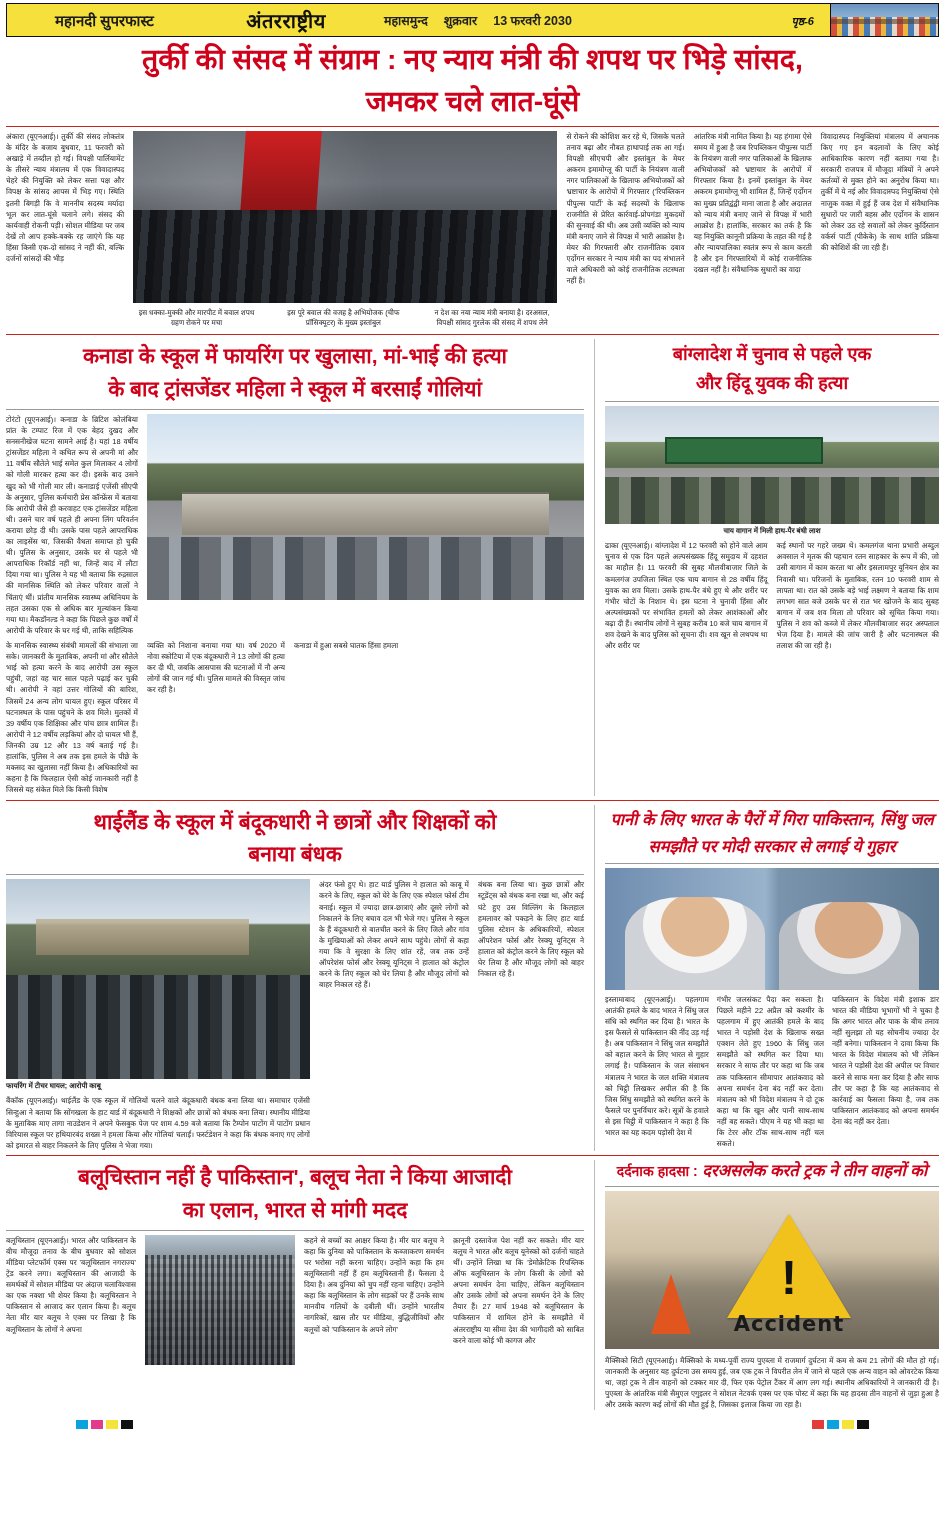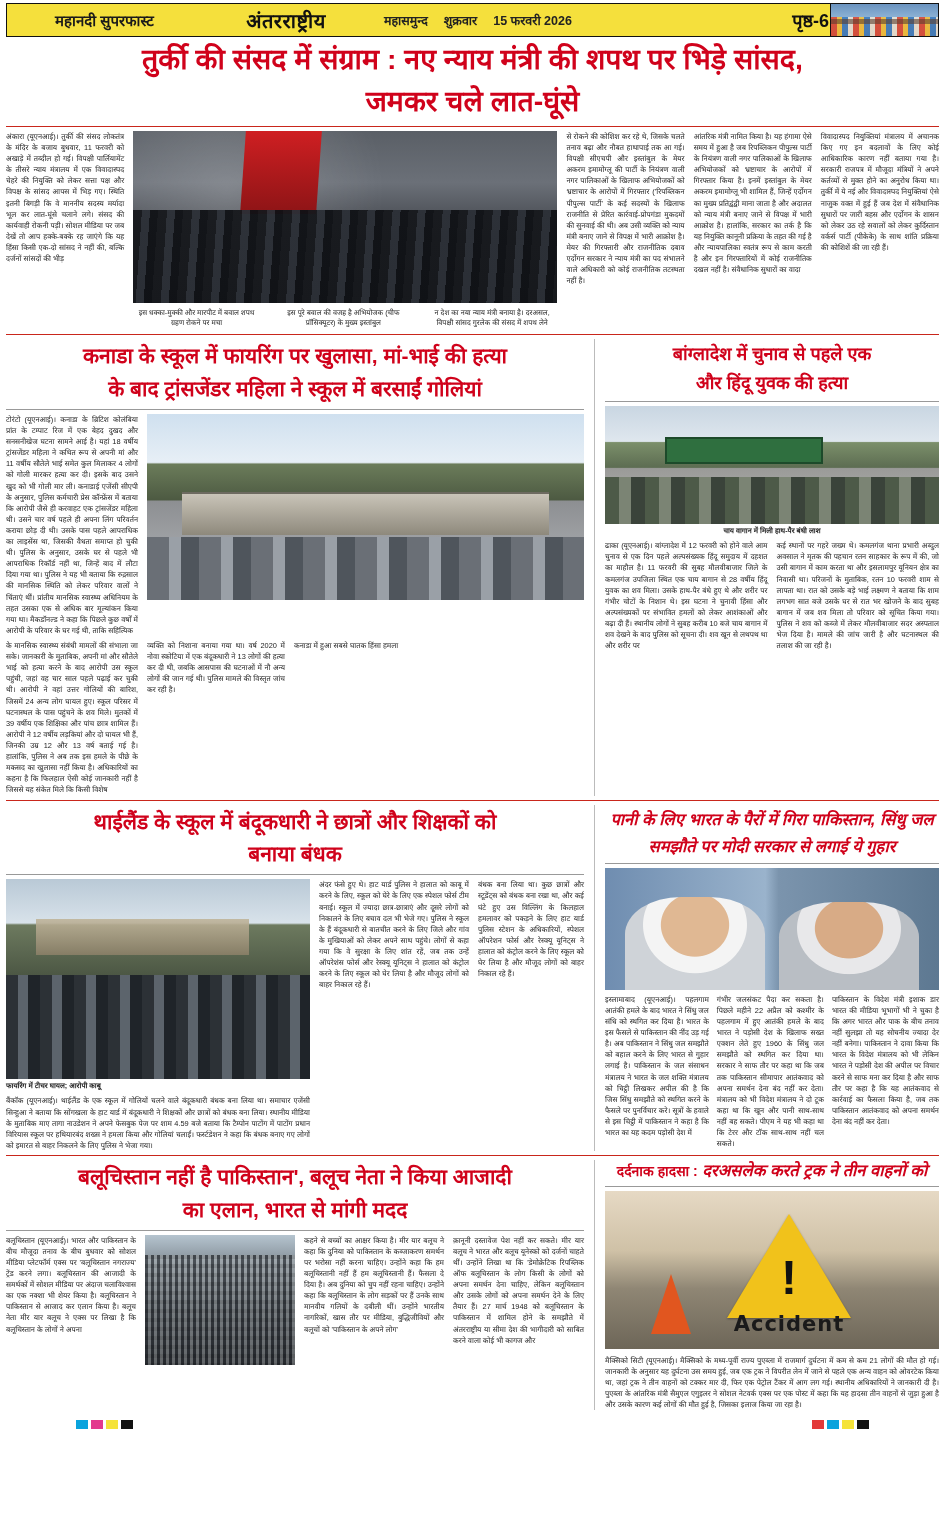--- a/index.html
+++ b/index.html
@@ -21,21 +21,21 @@
     margin:3px 0 4px 0;
   }
   .mh-left { width:195px; display:flex; align-items:center; justify-content:center;
     font-weight:bold; font-size:15px; color:#1a1a1a; }
   .mh-center { width:168px; display:flex; align-items:center; justify-content:center;
     font-weight:bold; font-size:20px; color:#111; letter-spacing:.5px;}
   .mh-meta { flex:1; display:flex; align-items:center; gap:16px; padding-left:14px;
     font-size:12.5px; font-weight:bold; color:#222; }
   .mh-meta .wk { font-weight:bold; }
   .mh-page { width:70px; display:flex; align-items:center; justify-content:flex-end;
-    padding-right:1px; font-size:18px; font-weight:bold; }
+    padding-right:16px; font-size:11px; font-weight:bold;font-style:italic; }
   .mh-photo { width:108px; border-left:1px solid #111;
     background:
       linear-gradient(180deg,#6a93c0 0%, #8fb4d6 45%, #b9683f 46%, #8a4a2c 100%);
     position:relative; overflow:hidden;
   }
   .mh-photo:before{
     content:""; position:absolute; left:0; right:0; bottom:0; height:58%;
     background:
       repeating-linear-gradient(90deg,#d94f3d 0 6px,#f0c040 6px 11px,#3f7fc1 11px 17px,#e8e3d6 17px 22px);
     opacity:.92;
@@ -190,21 +190,21 @@
 <body>
 
 <div class="page">
 
   <div class="masthead">
     <div class="mh-left">महानदी सुपरफास्ट</div>
     <div class="mh-center">अंतरराष्ट्रीय</div>
     <div class="mh-meta">
       <span>महासमुन्द</span>
       <span class="wk">शुक्रवार</span>
-      <span>15 फरवरी 2026</span>
+      <span>13 फरवरी 2030</span>
     </div>
     <div class="mh-page">पृष्ठ-6</div>
     <div class="mh-photo"></div>
   </div>
 
   <div class="block">
     <div class="hl lead">तुर्की की संसद में संग्राम : नए न्याय मंत्री की शपथ पर भिड़े सांसद,</div>
     <div class="hl lead">जमकर चले लात-घूंसे</div>
     <hr class="rule">
     <div style="display:flex; gap:9px;">

